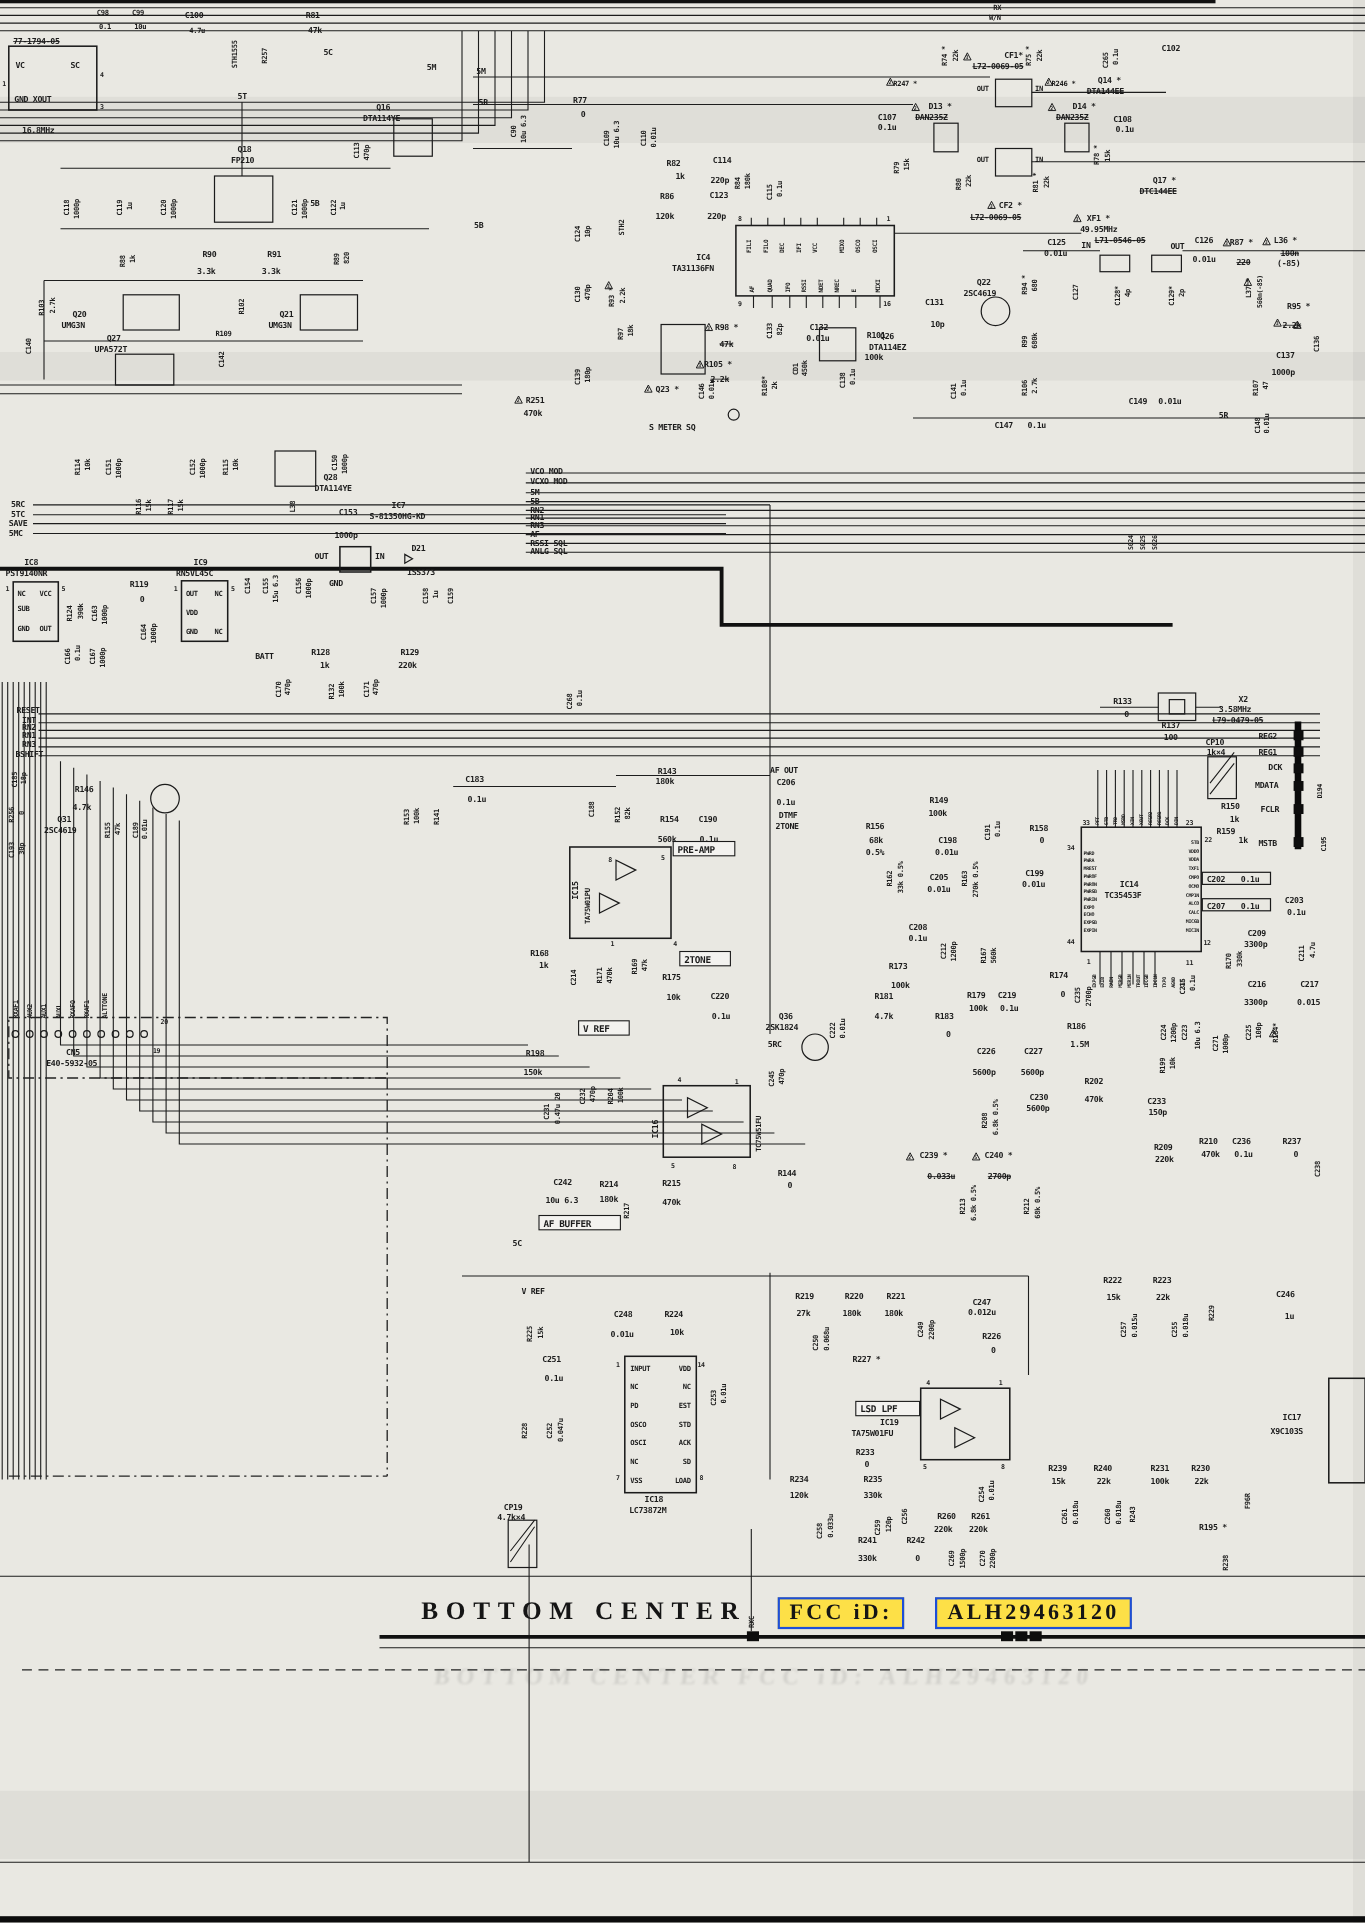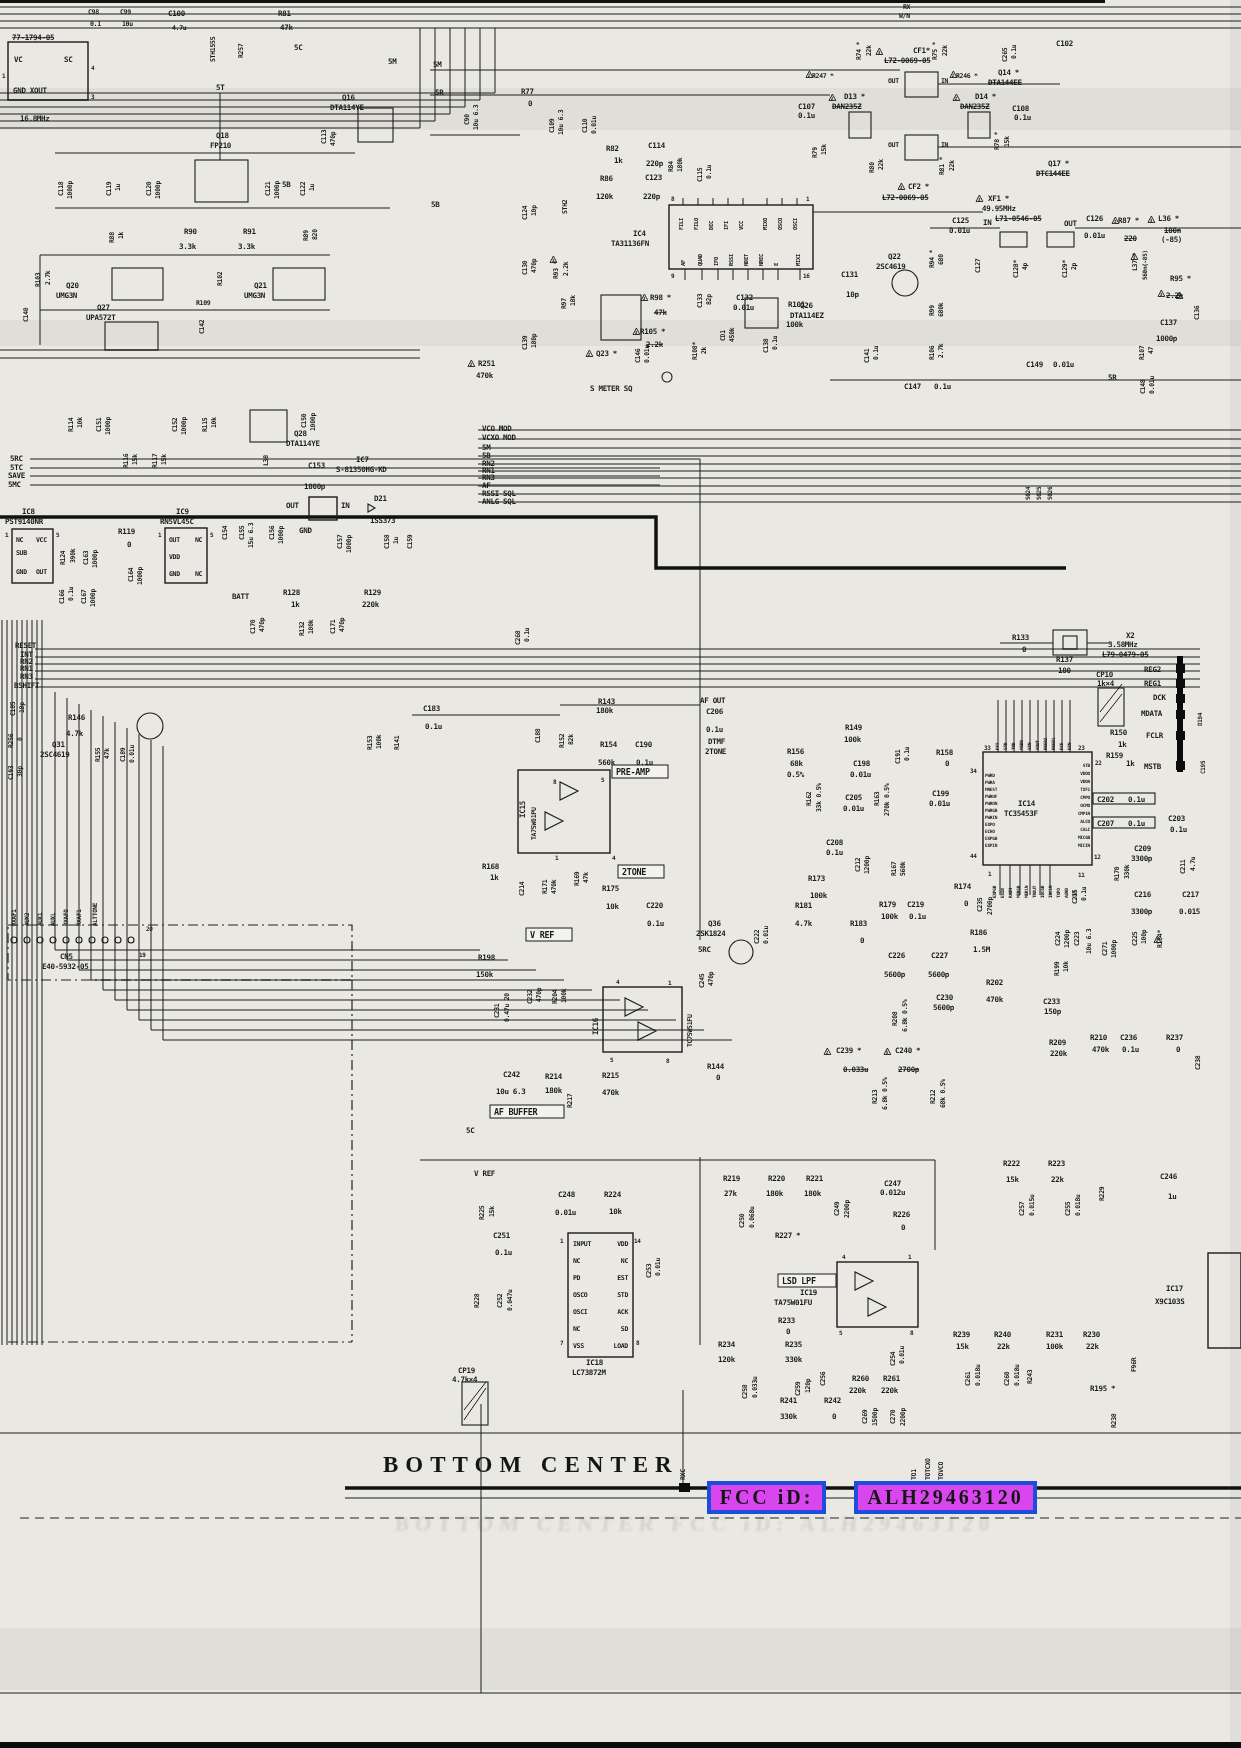--- a/index.html
+++ b/index.html
@@ -12,22 +12,22 @@
   .dash{fill:none;stroke:#222;stroke-width:1.2;stroke-dasharray:9 6;}
   .dashdot{fill:none;stroke:#222;stroke-width:1.2;stroke-dasharray:10 4 2 4;}
   .box{fill:none;stroke:#1b1b1b;stroke-width:1.4;}
   .sym{fill:none;stroke:#1b1b1b;stroke-width:1.1;}
   .lblbox{fill:rgba(255,255,255,.45);stroke:#1b1b1b;stroke-width:1;}
   .tri{fill:none;stroke:#1b1b1b;stroke-width:.9;}
   .band{fill:rgba(40,40,40,.05);}
   #footer{position:absolute;left:383px;top:1452px;display:flex;align-items:flex-start;gap:28px;
           font-family:"Liberation Serif",serif;color:#151515;}
   #footer .big{font-size:23px;font-weight:bold;letter-spacing:7px;}
-  #footer .fbox{border:4px solid #1d4ed8;background:#d946ef;padding:1px 9px;font-size:20px;
-          font-weight:bold;letter-spacing:3px;margin-top:29px;}
+  #footer .fbox{border:2px solid #1d4ed8;background:#fde047;padding:1px 9px;font-size:20px;
+          font-weight:bold;letter-spacing:3px;}
   #ghost{position:absolute;left:395px;top:1512px;font-family:"Liberation Serif",serif;font-size:21px;
          letter-spacing:6px;font-weight:bold;color:#333;opacity:.12;filter:blur(1.2px);transform:skewX(-6deg);}
   #topbar{position:absolute;left:0;top:0;width:1105px;height:3px;background:#111;}
   #botbar{position:absolute;left:0;top:1742px;width:1241px;height:6px;background:#0c0c0c;}
 </style>
 </head>
 <body>
 
 <div id="page">
   <div id="topbar"></div>

